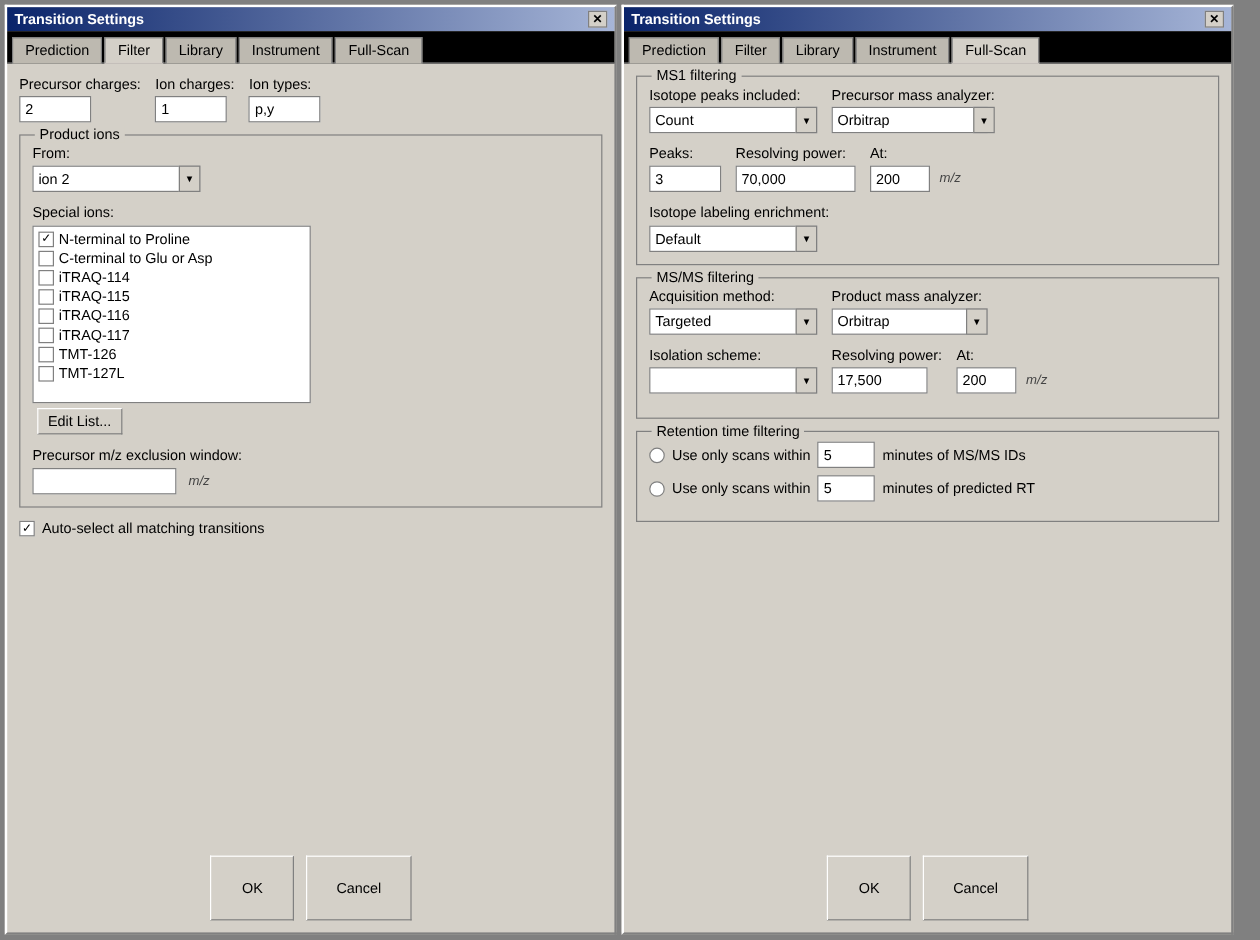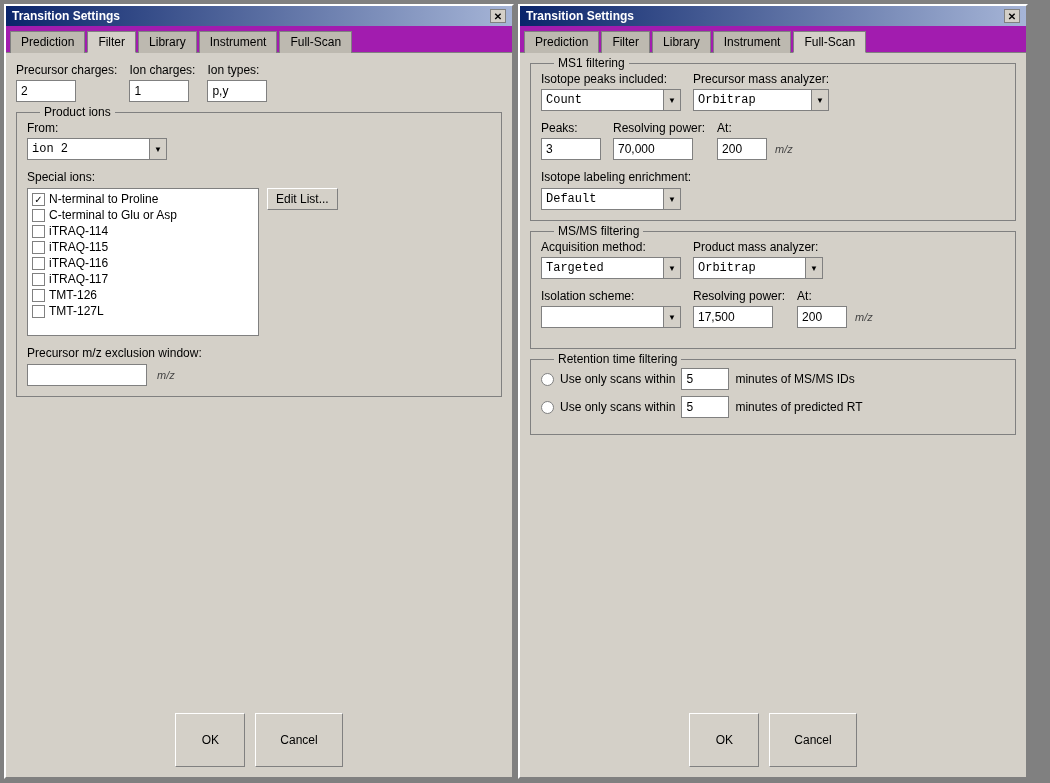--- a/index.html
+++ b/index.html
@@ -46,21 +46,21 @@
       align-items: center;
       justify-content: center;
       font-size: 10px;
       color: #000;
       cursor: pointer;
     }
 
     .tabs {
       display: flex;
       padding: 4px 4px 0 4px;
-      background: #a21caf;
+      background: #000000;
       border-bottom: 1px solid #808080;
     }
 
     .tab {
       padding: 3px 10px;
       border: 1px solid #808080;
       border-bottom: none;
       background: #bdb9b0;
       margin-right: 2px;
       cursor: pointer;
@@ -113,41 +113,40 @@
     .group-box {
       border: 1px solid #808080;
       padding: 8px 10px 10px 10px;
       margin-bottom: 10px;
       position: relative;
     }
 
     .group-box-title {
       position: absolute;
       top: -8px;
-      left: 23px;
+      left: 12px;
       background: #d4d0c8;
       padding: 0 4px;
       font-size: 12px;
     }
 
     .select-wrapper {
       position: relative;
       display: inline-block;
     }
 
     .select-input {
       border: 1px solid #808080;
       background: white;
       padding: 2px 20px 2px 4px;
       font-size: 12px;
       height: 22px;
       appearance: none;
       -webkit-appearance: none;
       cursor: pointer;
-      font-family: Liberation Mono, monospace;
     }
 
     .select-arrow {
       position: absolute;
       right: 0;
       top: 0;
       width: 18px;
       height: 22px;
       background: #d4d0c8;
       border-left: 1px solid #808080;
@@ -273,20 +272,21 @@
       font-style: italic;
       font-size: 11px;
       color: #444;
       margin-left: 4px;
     }
 
     .list-area {
       display: flex;
       gap: 4px;
       margin-top: 4px;
+      flex-direction: column;
     }
 
     .inline-input {
       width: 48px;
       border: 1px solid #808080;
       background: white;
       padding: 2px 4px;
       font-size: 12px;
       height: 22px;
     }
@@ -383,20 +383,24 @@
 
       <div style="margin-top:10px;">
         <span class="field-label">Precursor m/z exclusion window:</span>
         <div style="display:flex; align-items:center; gap:6px; margin-top:4px;">
           <input type="text" class="text-input" value="" style="width: 120px;">
           <span class="mz-label">m/z</span>
         </div>
       </div>
     </div>
 
+    <div class="checkbox-row">
+      <div class="checkbox checked"></div>
+      <span>Auto-select all matching transitions</span>
+    </div>
   </div>
 
   <div class="bottom-buttons">
     <button class="btn">OK</button>
     <button class="btn">Cancel</button>
   </div>
 </div>
 
 <div class="dialog">
   <div class="title-bar">
@@ -438,21 +442,21 @@
         </div>
       </div>
 
       <div class="field-row" style="margin-top:8px;">
         <div class="field-group">
           <span class="field-label">Peaks:</span>
           <input type="text" class="text-input text-input-sm" value="3" style="">
         </div>
         <div class="field-group">
           <span class="field-label">Resolving power:</span>
-          <input type="text" class="text-input" value="70,000" style="width: 80px;">
+          <input type="text" class="text-input" value="70,000" style="width: 100px;">
         </div>
         <div class="field-group">
           <span class="field-label">At:</span>
           <div style="display:flex; align-items:center; gap:4px;">
             <input type="text" class="text-input text-input-sm" value="200" style="width: 50px;">
             <span class="mz-label">m/z</span>
           </div>
         </div>
       </div>
 

